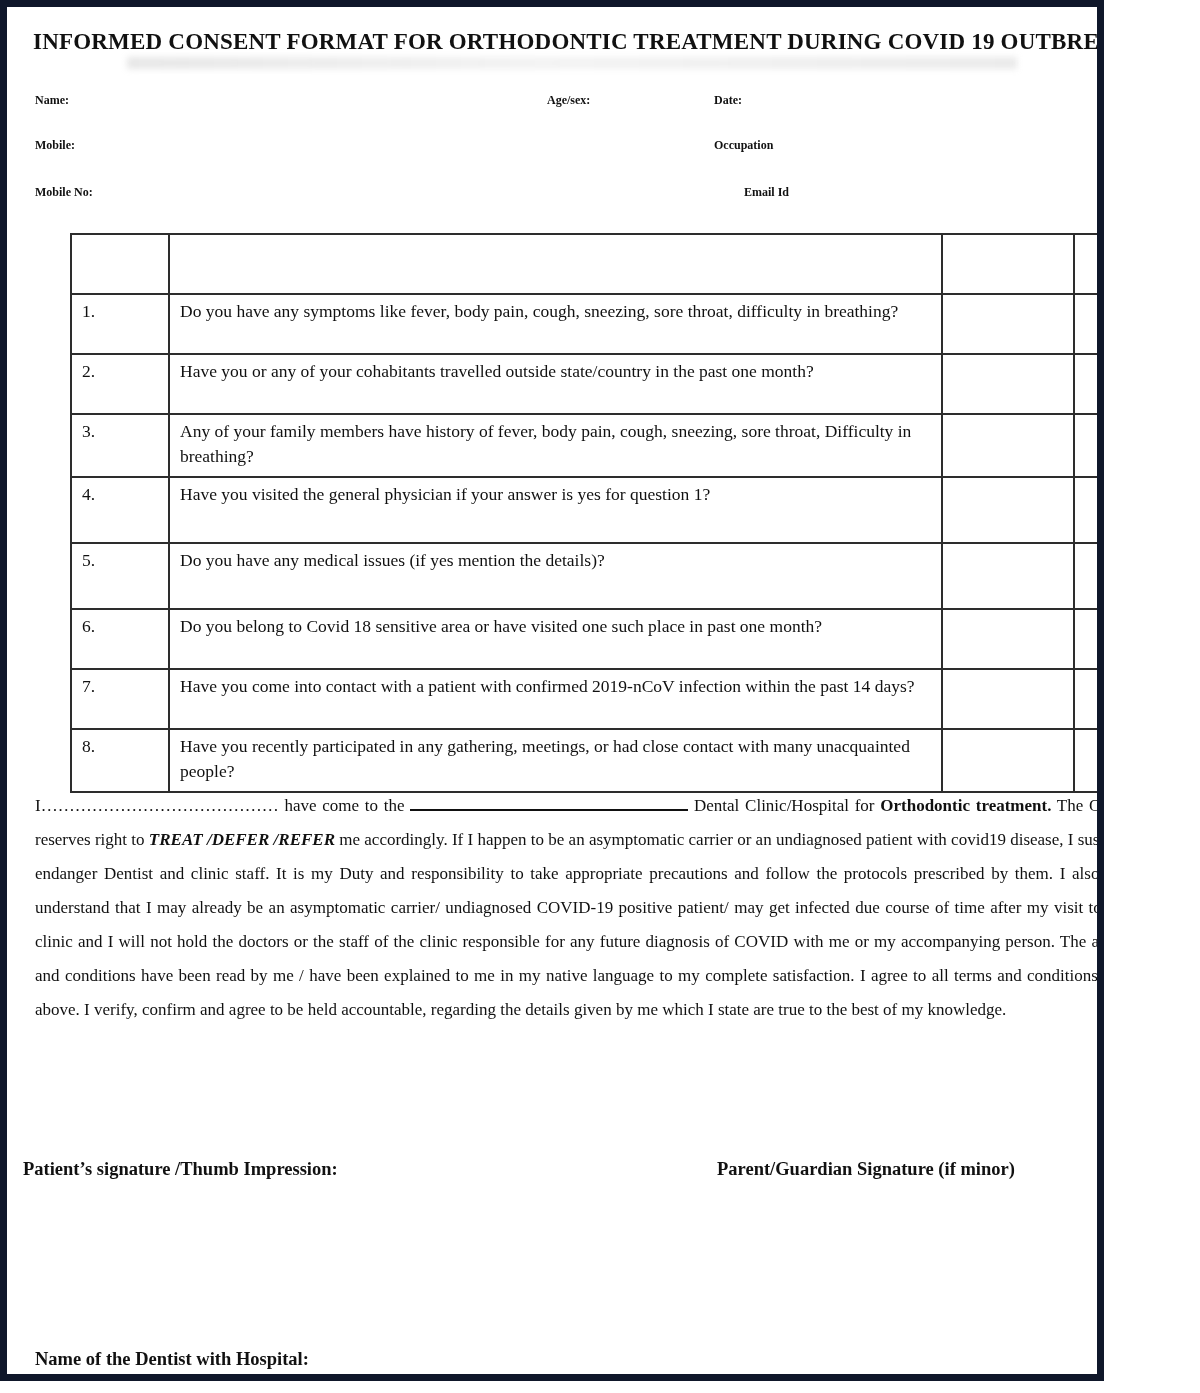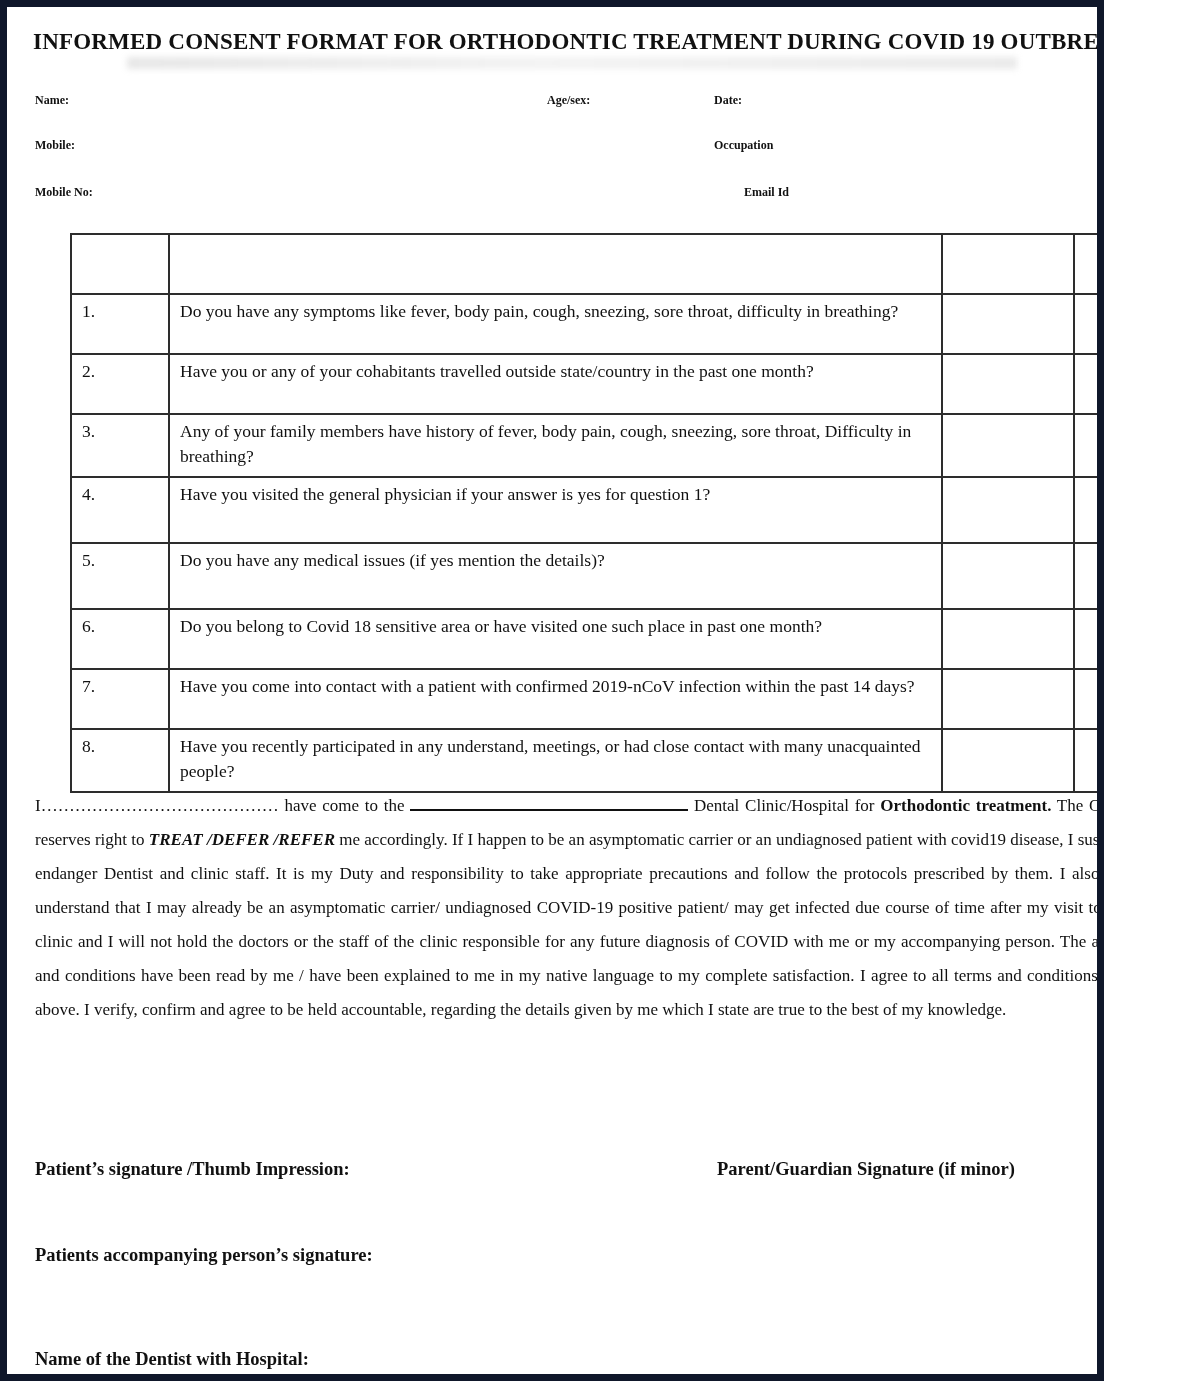--- a/index.html
+++ b/index.html
@@ -163,29 +163,28 @@
 
     <tr class="q-row">
       <td class="col-num">7.</td>
       <td class="col-q">Have you come into contact with a patient with confirmed 2019-nCoV infection within the past 14 days?</td>
       <td class="col-ans1"></td>
       <td class="col-ans2"></td>
     </tr>
 
     <tr class="q-row">
       <td class="col-num">8.</td>
-      <td class="col-q">Have you recently participated in any understand, meetings, or had close contact with many unacquainted people?</td>
+      <td class="col-q">Have you recently participated in any gathering, meetings, or had close contact with many unacquainted people?</td>
       <td class="col-ans1"></td>
       <td class="col-ans2"></td>
     </tr>
   </tbody>
   </table>
 
   <div class="consent">
     <span>I</span><span>……………………………………</span><span> have come to the </span><span class="blank-line"></span><span> Dental Clinic/Hospital for </span><span class="bold">Orthodontic treatment.</span><span> The Orthodontist reserves right to </span><span class="bold-italic">TREAT /DEFER /REFER</span><span> me accordingly. If I happen to be an asymptomatic carrier or an undiagnosed patient with covid19 disease, I suspect it may endanger Dentist and clinic staff. It is my Duty and responsibility to take appropriate precautions and follow the protocols prescribed by them. I also know and understand that I may already be an asymptomatic carrier/ undiagnosed COVID-19 positive patient/ may get infected due course of time after my visit to the dental clinic and I will not hold the doctors or the staff of the clinic responsible for any future diagnosis of COVID with me or my accompanying person. The above terms and conditions have been read by me / have been explained to me in my native language to my complete satisfaction. I agree to all terms and conditions mentioned above. I verify, confirm and agree to be held accountable, regarding the details given by me which I state are true to the best of my knowledge.</span>
   </div>
 
-  <div class="sig-label" style="top:1152px; left:28px;">Patient’s signature /Thumb Impression:</div>
+  <div class="sig-label" style="top:1152px; left:16px;">Patient’s signature /Thumb Impression:</div>
   <div class="sig-label" style="top:1152px; left:710px;">Parent/Guardian Signature (if minor)</div>
-  <div class="sig-label" style="top:1238px; left:28px;">Patients accompanying person’s signature:</div>
   <div class="sig-label" style="top:1342px; left:28px;">Name of the Dentist with Hospital:</div>
 
 </div>
 
 </body></html>

